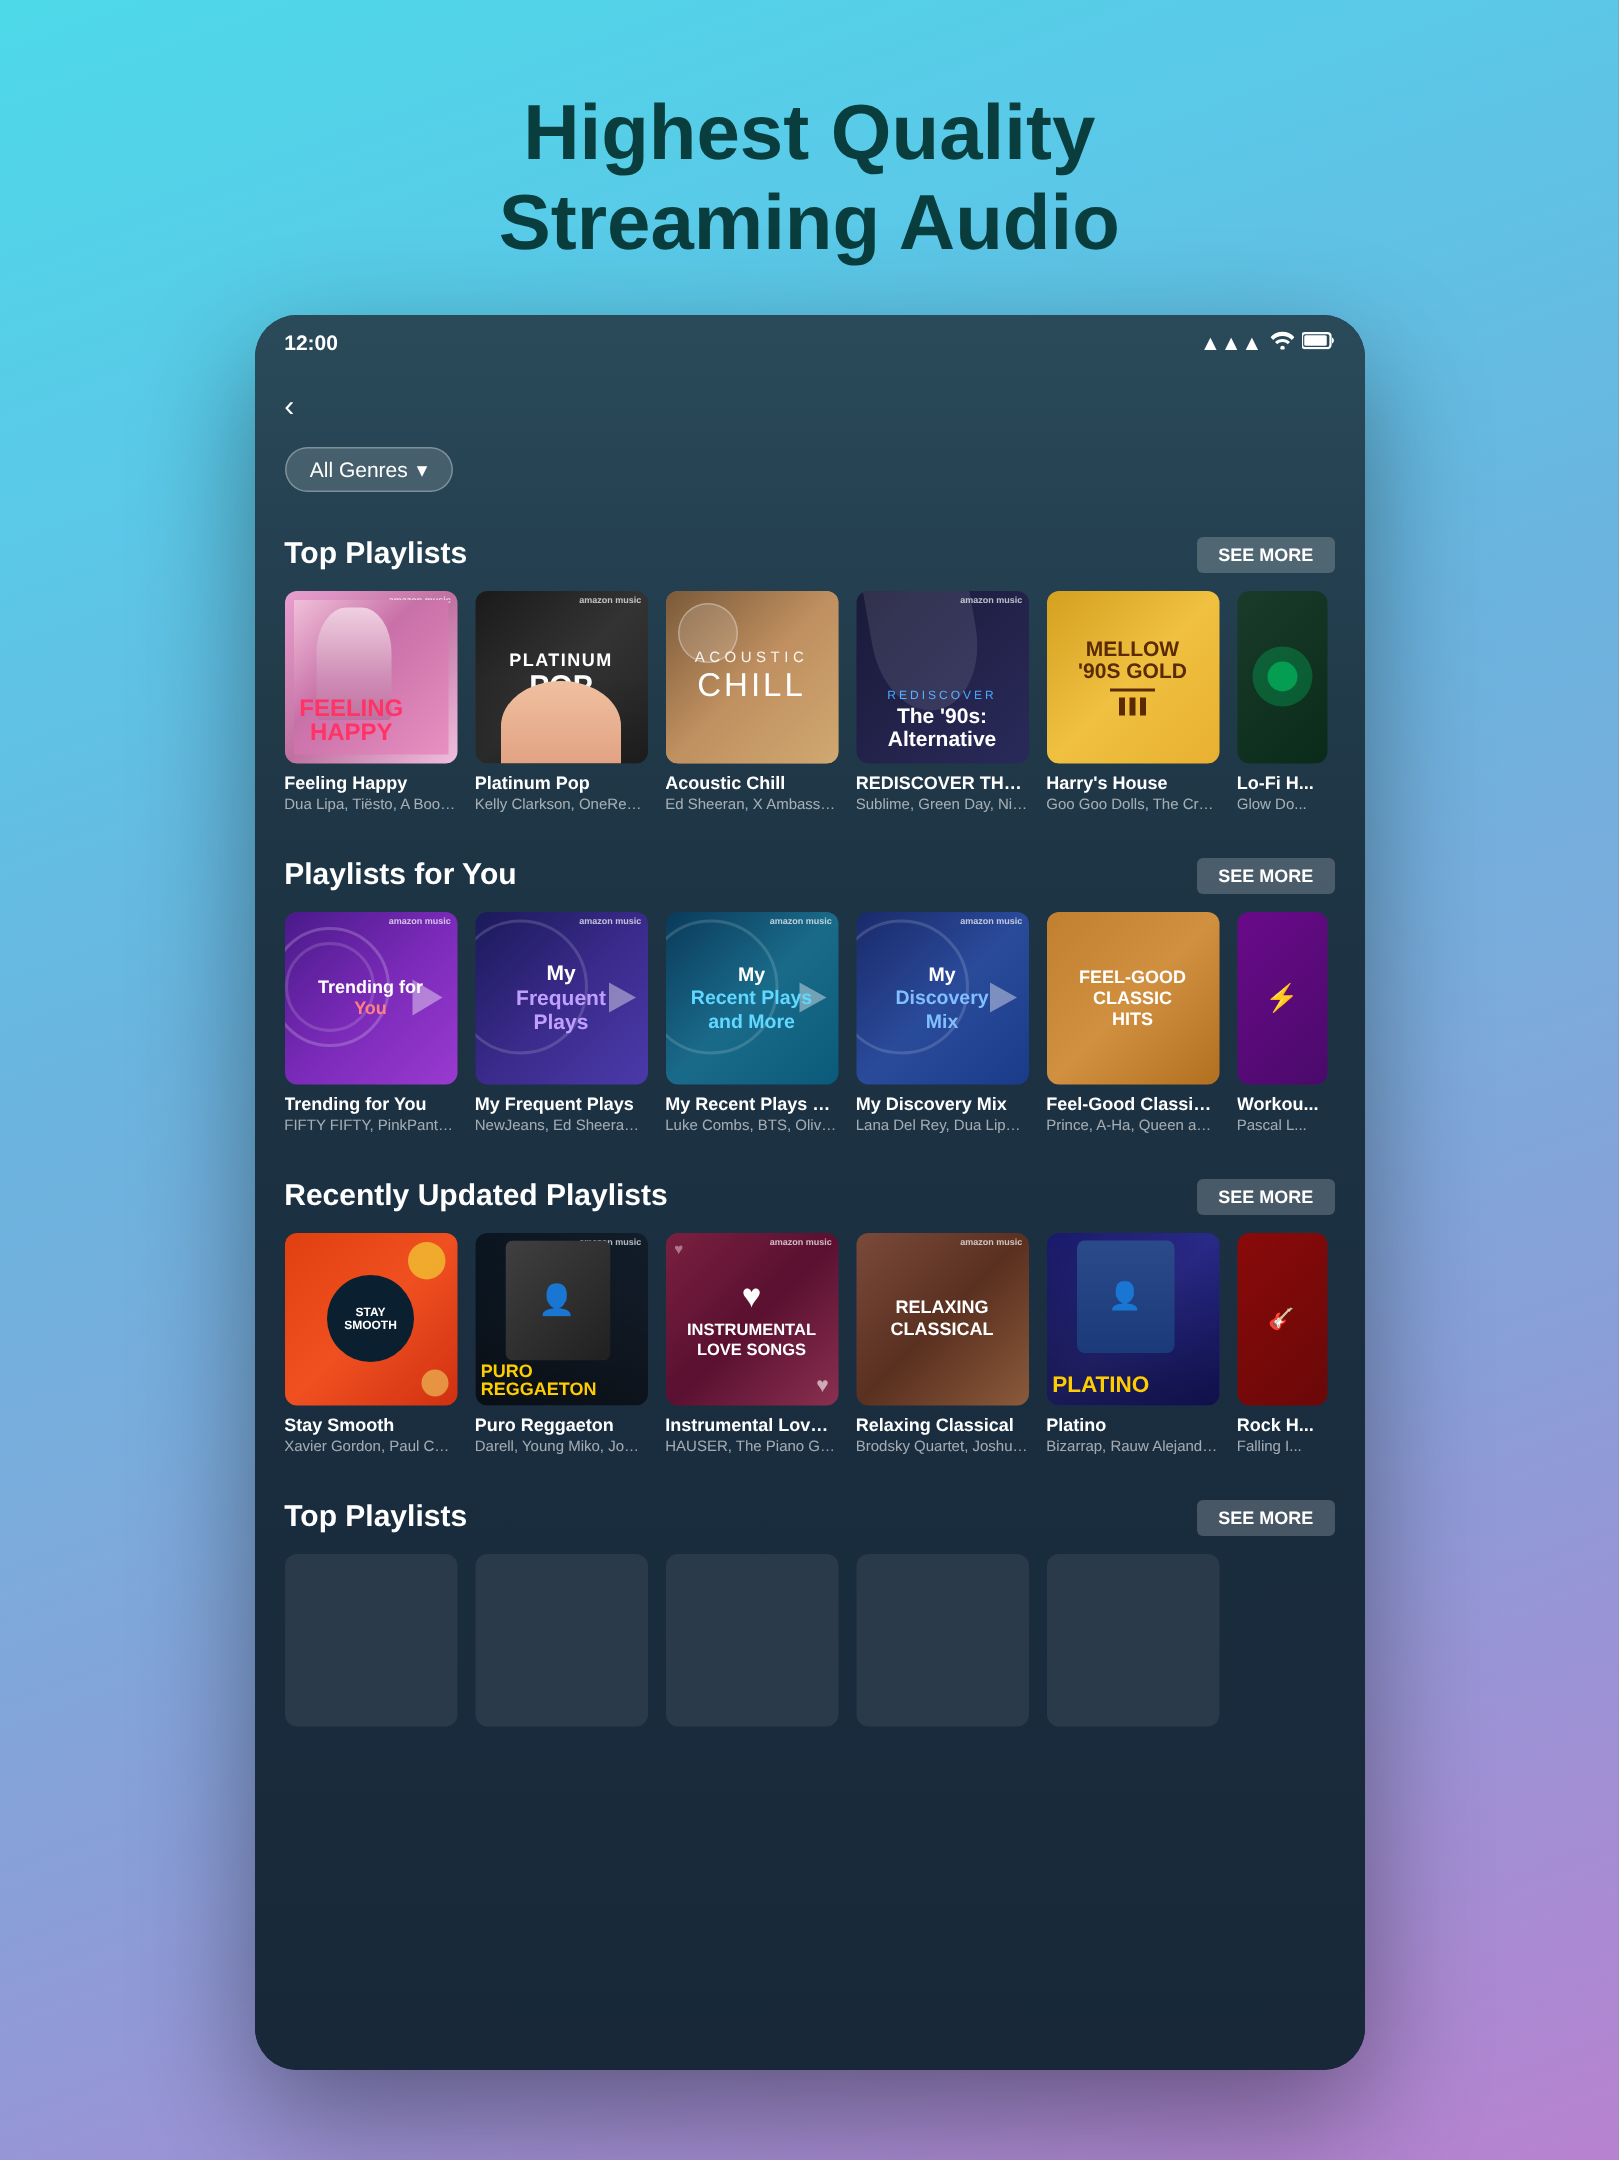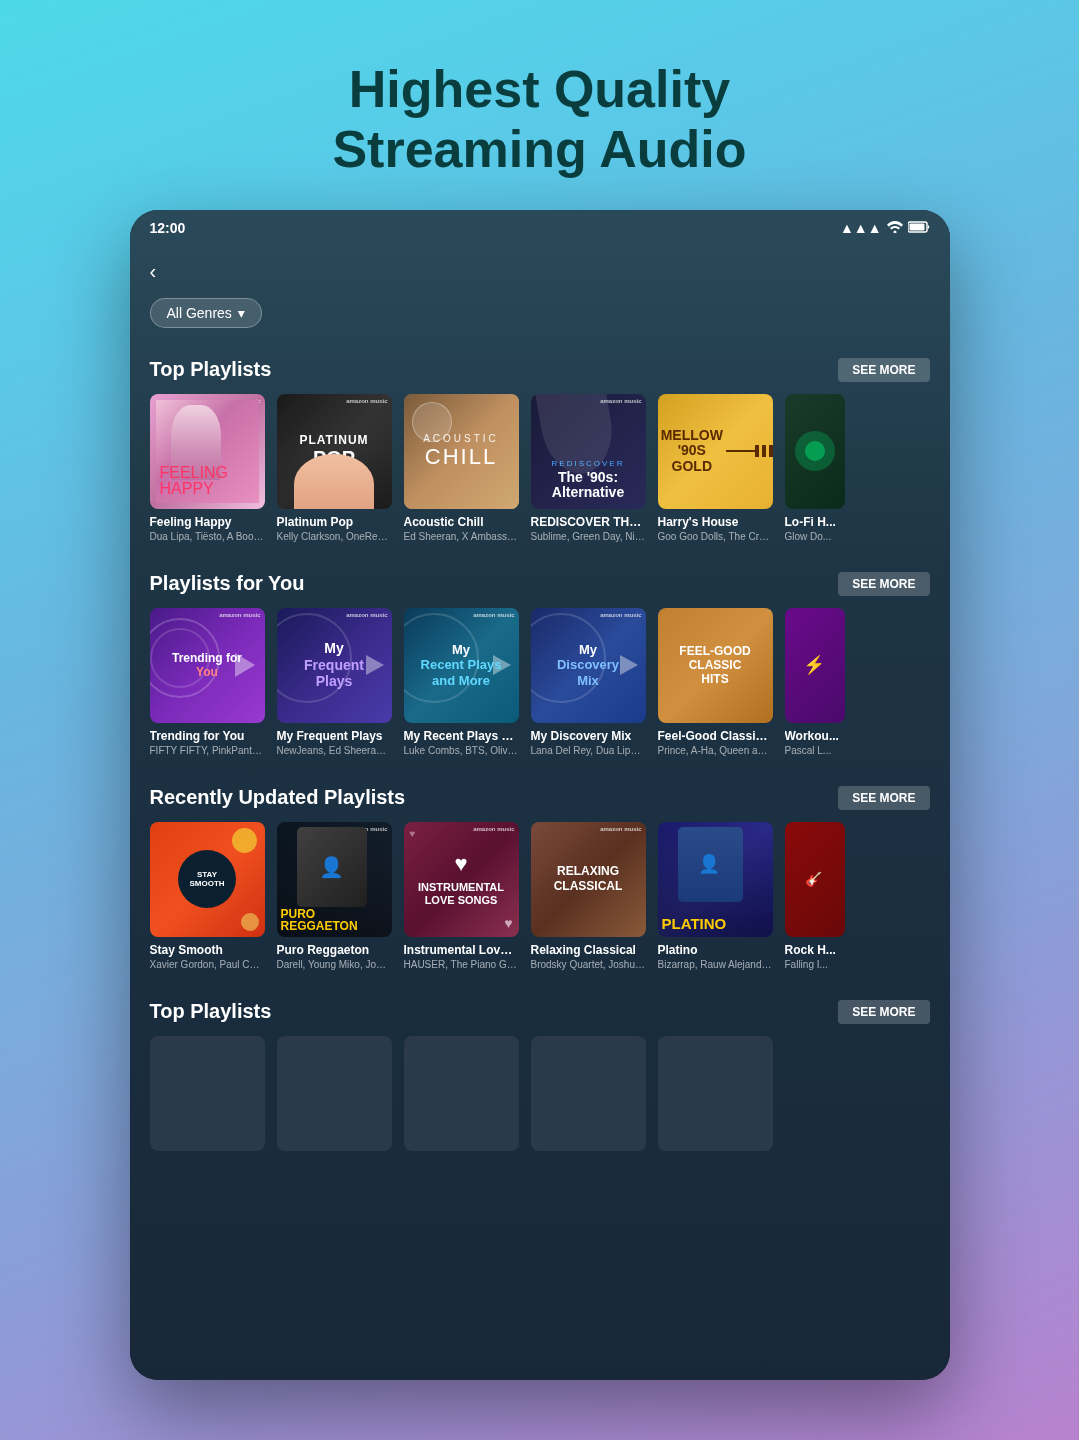--- a/index.html
+++ b/index.html
@@ -22,21 +22,21 @@
     }
     .hero-text h1 {
       font-size: 52px;
       font-weight: 900;
       color: #0a3d3d;
       line-height: 1.15;
       text-shadow: none;
     }
 
     .device-frame {
-      width: 820px;
+      width: 740px;
       background: #1a2a35;
       border-radius: 28px;
       overflow: hidden;
       box-shadow: 0 30px 80px rgba(0,0,0,0.4);
       position: relative;
       height: 1170px;
     }
 
     .status-bar {
       background: transparent;
@@ -256,21 +256,21 @@
         <button class="see-more-btn">SEE MORE</button>
       </div>
       <div class="playlist-row">
 
         <div class="playlist-card">
           <div class="playlist-thumb thumb-feeling-happy">
             <span class="amazon-music-badge">amazon music</span>
             <div style="position:relative;width:100%;height:100%;">
               <div style="position:absolute;top:0;left:0;right:0;bottom:0;background:linear-gradient(135deg,#f0c0d8 0%,#c870a8 40%,#e890c0 100%);"></div>
               <div style="position:absolute;top:5px;left:15px;width:50px;height:75px;background:linear-gradient(180deg,#f0d0e0 0%,#d090b8 60%,#c070a0 100%);border-radius:40% 40% 5% 5%;"></div>
-              <div style="position:absolute;bottom:6px;left:4px;font-size:16px;font-weight:400;color:#ff3366;text-transform:uppercase;line-height:1;">FEELING<br>HAPPY</div>
+              <div style="position:absolute;bottom:6px;left:4px;font-size:16px;font-weight:700;color:#ff3366;text-transform:uppercase;line-height:1;text-align:center;">FEELING<br>HAPPY</div>
             </div>
           </div>
           <div class="card-title">Feeling Happy</div>
           <div class="card-sub">Dua Lipa, Tiësto, A Boogie...</div>
         </div>
 
         <div class="playlist-card">
           <div class="playlist-thumb thumb-platinum-pop">
             <span class="amazon-music-badge">amazon music</span>
             <div style="position:relative;width:100%;height:100%;display:flex;align-items:center;justify-content:center;flex-direction:column;">
@@ -311,21 +311,21 @@
               <div style="font-size:8px;color:#4af;letter-spacing:2px;text-transform:uppercase;margin-bottom:2px;">REDISCOVER</div>
               <div style="font-size:14px;font-weight:800;color:white;text-align:center;line-height:1.1;">The '90s:<br>Alternative</div>
             </div>
           </div>
           <div class="card-title">REDISCOVER THE '90s:...</div>
           <div class="card-sub">Sublime, Green Day, Nirva...</div>
         </div>
 
         <div class="playlist-card">
           <div class="playlist-thumb" style="background:linear-gradient(135deg,#d4a020 0%,#f0c040 50%,#e8b030 100%);">
-            <div style="position:relative;width:100%;height:100%;display:flex;flex-direction:row;align-items:center;justify-content:center;">
+            <div style="position:relative;width:100%;height:100%;display:flex;flex-direction:column;align-items:center;justify-content:center;">
               <div style="font-size:14px;font-weight:900;color:#5a2a00;text-transform:uppercase;text-align:center;line-height:1.1;">MELLOW<br>'90S GOLD</div>
               <div style="width:30px;height:2px;background:#5a2a00;margin:4px 0;"></div>
               <div style="display:flex;gap:3px;">
                 <div style="width:4px;height:12px;background:#5a2a00;"></div>
                 <div style="width:4px;height:12px;background:#5a2a00;"></div>
                 <div style="width:4px;height:12px;background:#5a2a00;"></div>
               </div>
             </div>
           </div>
           <div class="card-title">Harry's House</div>

